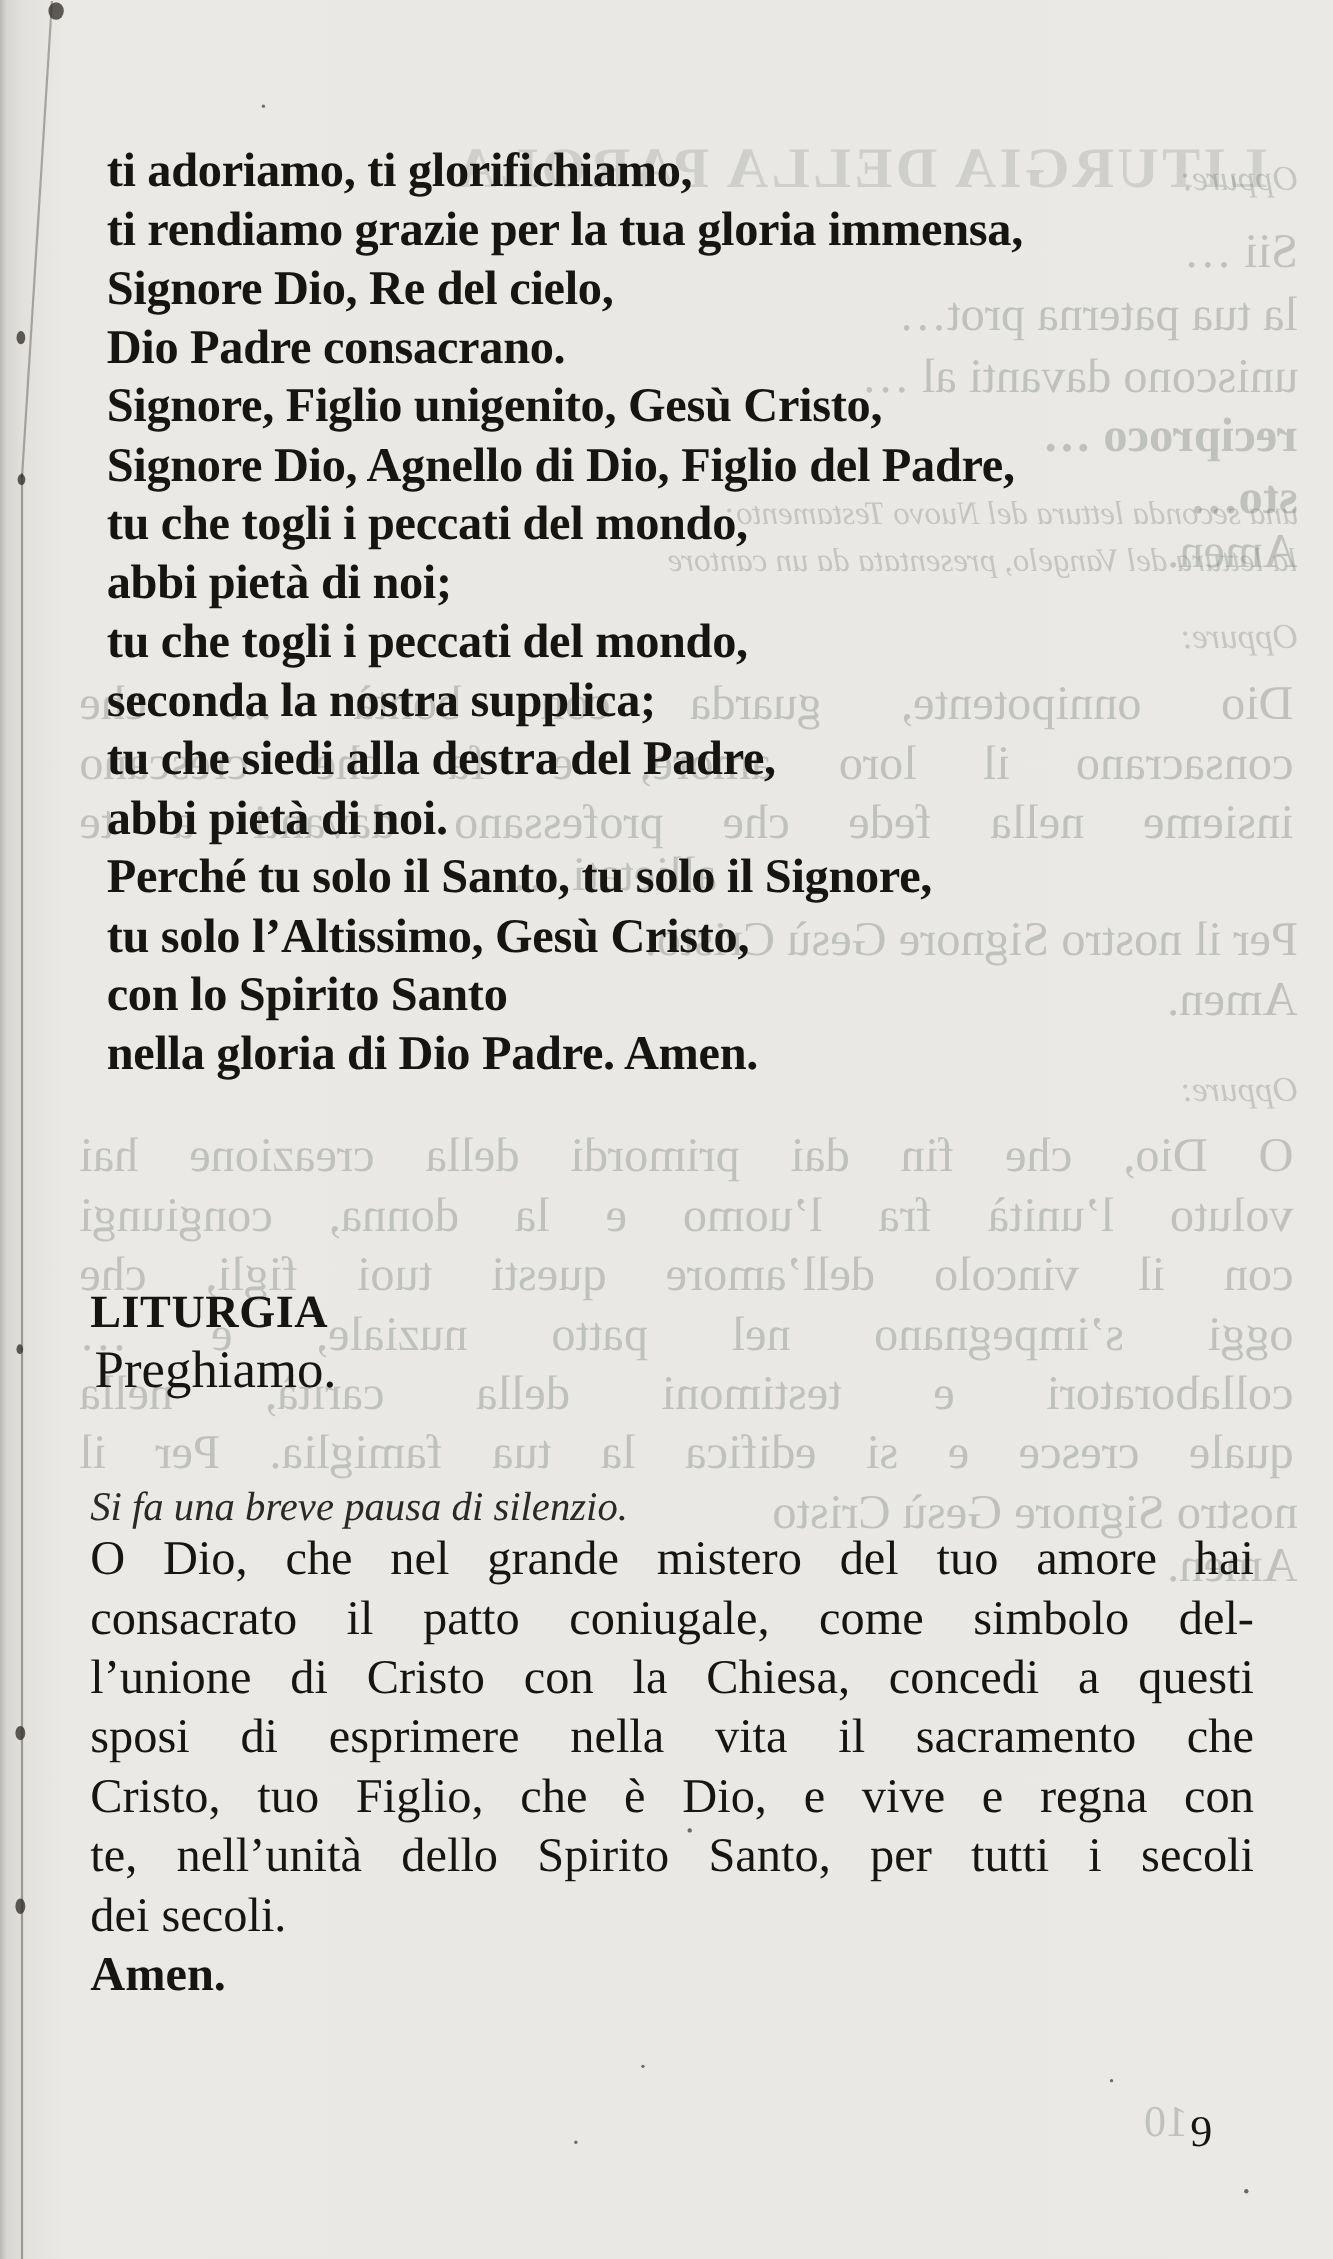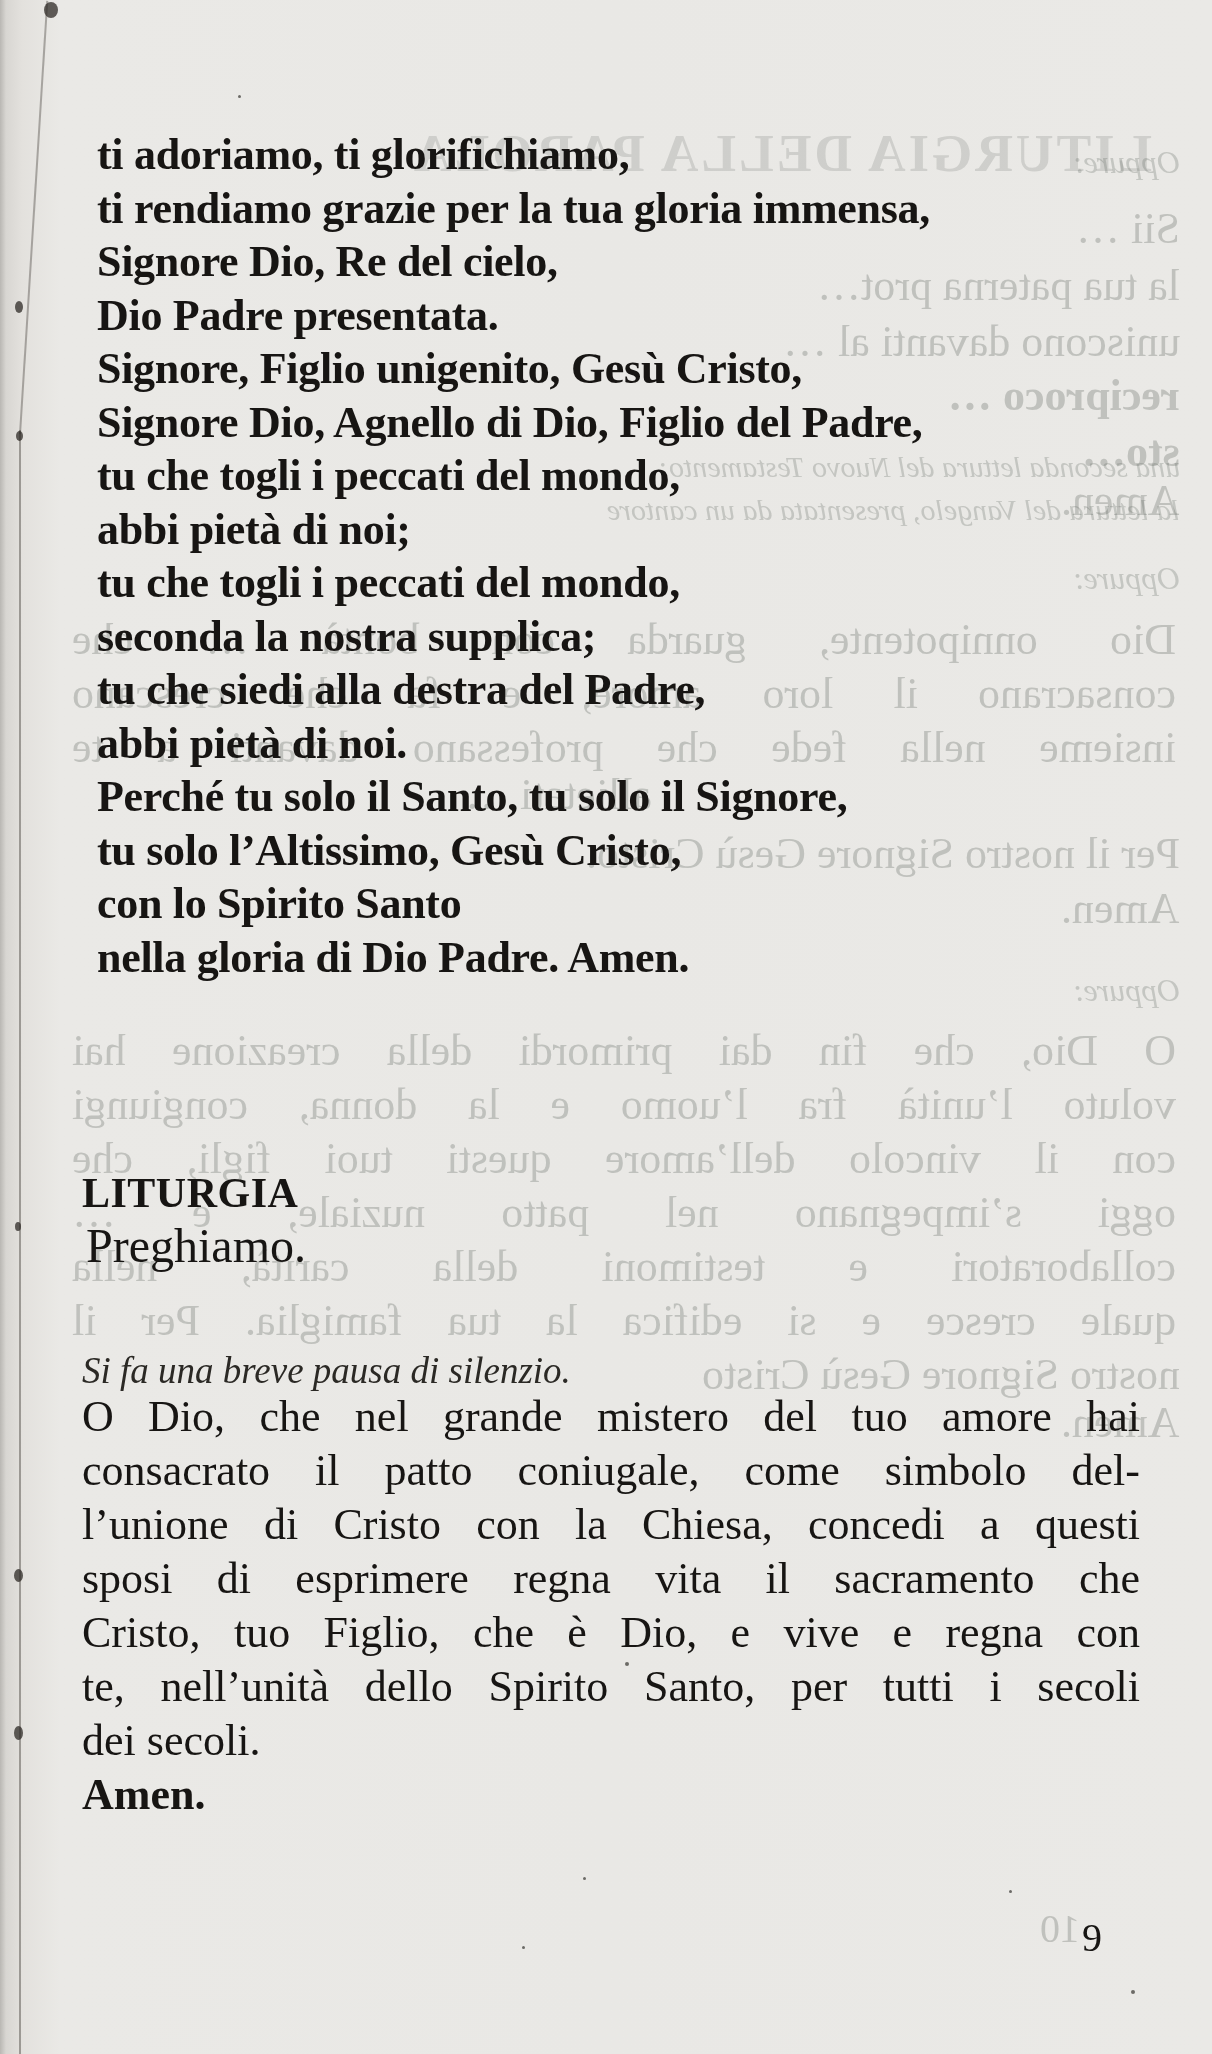--- a/index.html
+++ b/index.html
@@ -83,21 +83,21 @@
   <i class="speck" style="left:625px;top:1662px;width:4px;height:4px"></i>
   <i class="speck" style="left:583px;top:1877px;width:3px;height:3px"></i>
   <i class="speck" style="left:1009px;top:1890px;width:3px;height:3px"></i>
   <i class="speck" style="left:522px;top:1946px;width:3px;height:3px"></i>
   <i class="speck" style="left:1131px;top:1990px;width:4px;height:4px"></i>
 
   <div class="gloria" id="gloria">
       <div class="gline">ti adoriamo, ti glorifichiamo,</div>
       <div class="gline">ti rendiamo grazie per la tua gloria immensa,</div>
       <div class="gline">Signore Dio, Re del cielo,</div>
-      <div class="gline">Dio Padre presentata.</div>
+      <div class="gline">Dio Padre consacrano.</div>
       <div class="gline">Signore, Figlio unigenito, Gesù Cristo,</div>
       <div class="gline">Signore Dio, Agnello di Dio, Figlio del Padre,</div>
       <div class="gline">tu che togli i peccati del mondo,</div>
       <div class="gline">abbi pietà di noi;</div>
       <div class="gline">tu che togli i peccati del mondo,</div>
       <div class="gline">seconda la nostra supplica;</div>
       <div class="gline">tu che siedi alla destra del Padre,</div>
       <div class="gline">abbi pietà di noi.</div>
       <div class="gline">Perché tu solo il Santo, tu solo il Signore,</div>
       <div class="gline">tu solo l’Altissimo, Gesù Cristo,</div>
@@ -107,21 +107,21 @@
 
   <div class="colletta-h">LITURGIA</div>
   <div class="pregh">Preghiamo.</div>
   <div class="rubric">Si fa una breve pausa di silenzio.</div>
 
   <div class="prayer">
     <div id="prayer-lines">
         <div class="pline jline">O Dio, che nel grande mistero del tuo amore hai</div>
         <div class="pline jline">consacrato il patto coniugale, come simbolo del-</div>
         <div class="pline jline">l’unione di Cristo con la Chiesa, concedi a questi</div>
-        <div class="pline jline">sposi di esprimere regna vita il sacramento che</div>
+        <div class="pline jline">sposi di esprimere nella vita il sacramento che</div>
         <div class="pline jline">Cristo, tuo Figlio, che è Dio, e vive e regna con</div>
         <div class="pline jline">te, nell’unità dello Spirito Santo, per tutti i secoli</div>
         <div class="pline">dei secoli.</div>
       </div>
     <div class="pline resp">Amen.</div>
   </div>
 
   <div class="pageno">9</div>
 
 </div>

